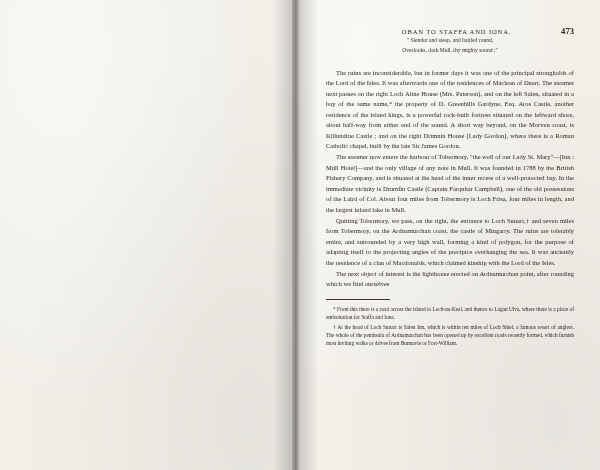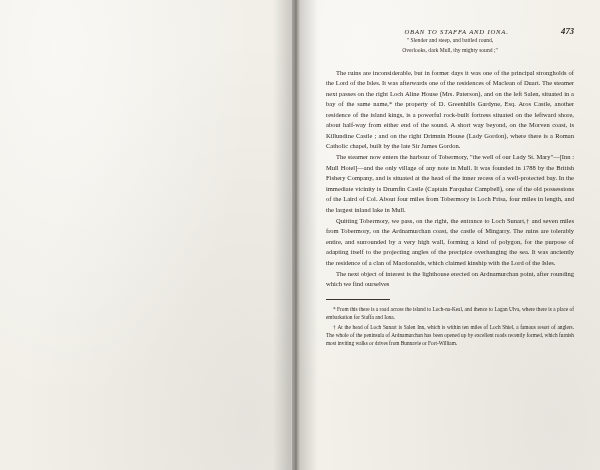--- a/index.html
+++ b/index.html
@@ -72,21 +72,20 @@
     right: 26px;
   }
 
   .running-head {
     display: flex;
     align-items: baseline;
     justify-content: center;
     font-size: 6.6px;
     letter-spacing: 0.85px;
     color: #2a2623;
-    font-style: italic;
   }
   .running-head .rh-title {
     flex: 1;
     text-align: center;
     padding-left: 26px;
   }
   .running-head .rh-folio {
     font-size: 8.6px;
     letter-spacing: 0;
     font-weight: bold;

